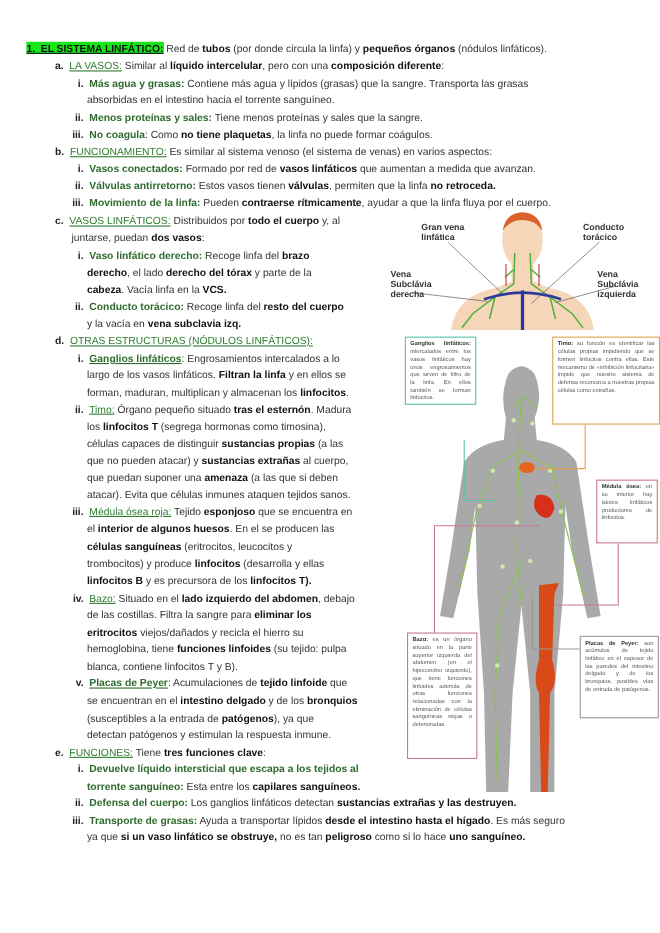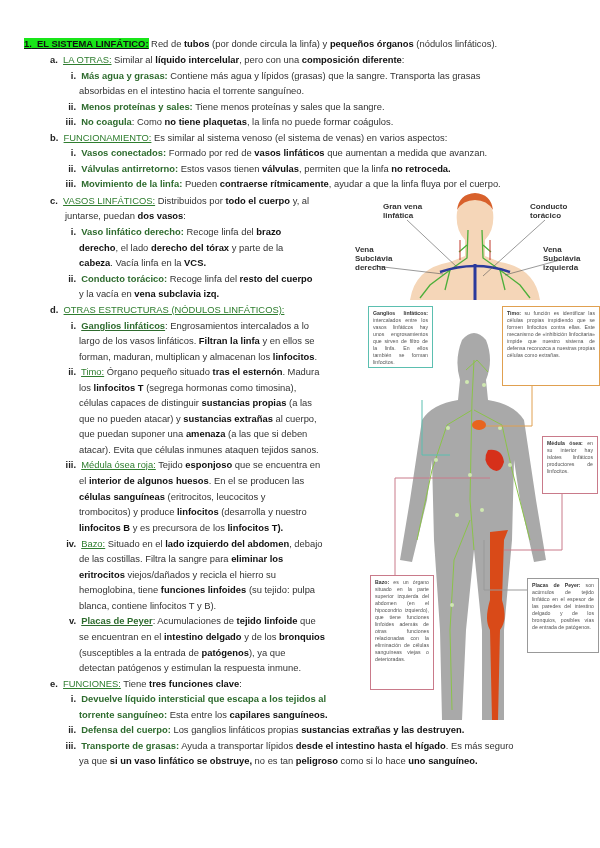--- a/index.html
+++ b/index.html
@@ -17,21 +17,21 @@
   .lbl{position:absolute;font-size:8px;line-height:9px;font-weight:bold;color:#333;white-space:nowrap;}
 </style>
 </head>
 <body>
 
 <div class="ln" style="left:24px;top:36px;">
   <span class="hl"><span>1.</span>&nbsp; <span>EL SISTEMA LINFÁTICO:</span></span><span> Red de </span><b>tubos</b><span> (por donde circula la linfa) y </span><b>pequeños órganos</b><span> (nódulos linfáticos).</span>
 </div>
 
 <div class="ln" style="left:50px;top:52px;">
-  <span class="mk">a.</span>&nbsp; <span class="gu">LA OTRAS:</span><span> Similar al </span><b>líquido intercelular</b><span>, pero con una </span><b>composición diferente</b><span>:</span>
+  <span class="mk">a.</span>&nbsp; <span class="gu">LA VASOS:</span><span> Similar al </span><b>líquido intercelular</b><span>, pero con una </span><b>composición diferente</b><span>:</span>
 </div>
 <div class="ln" style="left:64px;top:68px;"><span class="mk" style="width:12px">i.</span>&nbsp; <span class="g">Más agua y grasas:</span><span> Contiene más agua y lípidos (grasas) que la sangre. Transporta las grasas</span></div>
 <div class="ln" style="left:79px;top:83px;"><span>absorbidas en el intestino hacia el torrente sanguíneo.</span></div>
 <div class="ln" style="left:64px;top:99px;"><span class="mk" style="width:12px">ii.</span>&nbsp; <span class="g">Menos proteínas y sales:</span><span> Tiene menos proteínas y sales que la sangre.</span></div>
 <div class="ln" style="left:64px;top:114px;"><span class="mk" style="width:12px">iii.</span>&nbsp; <span class="g">No coagula</span><span>: Como </span><b>no tiene plaquetas</b><span>, la linfa no puede formar coágulos.</span></div>
 
 <div class="ln" style="left:50px;top:130px;">
   <span class="mk">b.</span>&nbsp; <span class="gu">FUNCIONAMIENTO:</span><span> Es similar al sistema venoso (el sistema de venas) en varios aspectos:</span>
 </div>
 <div class="ln" style="left:64px;top:145px;"><span class="mk" style="width:12px">i.</span>&nbsp; <span class="g">Vasos conectados:</span><span> Formado por red de </span><b>vasos linfáticos</b><span> que aumentan a medida que avanzan.</span></div>
@@ -59,40 +59,40 @@
 <div class="ln" style="left:64px;top:364px;"><span class="mk" style="width:12px">ii.</span>&nbsp; <span class="gu">Timo:</span><span> Órgano pequeño situado </span><b>tras el esternón</b><span>. Madura</span></div>
 <div class="ln" style="left:79px;top:380px;"><span>los </span><b>linfocitos T</b><span> (segrega hormonas como timosina),</span></div>
 <div class="ln" style="left:79px;top:395px;"><span>células capaces de distinguir </span><b>sustancias propias</b><span> (a las</span></div>
 <div class="ln" style="left:79px;top:411px;"><span>que no pueden atacar) y </span><b>sustancias extrañas</b><span> al cuerpo,</span></div>
 <div class="ln" style="left:79px;top:426px;"><span>que puedan suponer una </span><b>amenaza</b><span> (a las que si deben</span></div>
 <div class="ln" style="left:79px;top:442px;"><span>atacar). Evita que células inmunes ataquen tejidos sanos.</span></div>
 
 <div class="ln" style="left:64px;top:457px;"><span class="mk" style="width:12px">iii.</span>&nbsp; <span class="gu">Médula ósea roja:</span><span> Tejido </span><b>esponjoso</b><span> que se encuentra en</span></div>
 <div class="ln" style="left:79px;top:473px;"><span>el </span><b>interior de algunos huesos</b><span>. En el se producen las</span></div>
 <div class="ln" style="left:79px;top:489px;"><b>células sanguíneas</b><span> (eritrocitos, leucocitos y</span></div>
-<div class="ln" style="left:79px;top:504px;"><span>trombocitos) y produce </span><b>linfocitos</b><span> (desarrolla y nuestro</span></div>
+<div class="ln" style="left:79px;top:504px;"><span>trombocitos) y produce </span><b>linfocitos</b><span> (desarrolla y ellas</span></div>
 <div class="ln" style="left:79px;top:520px;text-align:right;"><b>linfocitos B</b><span> y es precursora de los </span><b>linfocitos T).</b></div>
 
 <div class="ln" style="left:64px;top:536px;"><span class="mk" style="width:12px">iv.</span>&nbsp; <span class="gu">Bazo:</span><span> Situado en el </span><b>lado izquierdo del abdomen</b><span>, debajo</span></div>
 <div class="ln" style="left:79px;top:551px;"><span>de las costillas. Filtra la sangre para </span><b>eliminar los</b></div>
 <div class="ln" style="left:79px;top:567px;"><b>eritrocitos</b><span> viejos/dañados y recicla el hierro su</span></div>
 <div class="ln" style="left:79px;top:582px;"><span>hemoglobina, tiene </span><b>funciones linfoides</b><span> (su tejido: pulpa</span></div>
 <div class="ln" style="left:79px;top:598px;"><span>blanca, contiene linfocitos T y B).</span></div>
 
 <div class="ln" style="left:64px;top:613px;"><span class="mk" style="width:12px">v.</span>&nbsp; <span class="gbu">Placas de Peyer</span><span>:</span><span> Acumulaciones de </span><b>tejido linfoide</b><span> que</span></div>
 <div class="ln" style="left:79px;top:629px;"><span>se encuentran en el </span><b>intestino delgado</b><span> y de los </span><b>bronquios</b></div>
 <div class="ln" style="left:79px;top:645px;"><span>(susceptibles a la entrada de </span><b>patógenos</b><span>), ya que</span></div>
 <div class="ln" style="left:79px;top:660px;"><span>detectan patógenos y estimulan la respuesta inmune.</span></div>
 
 <div class="ln" style="left:50px;top:676px;">
   <span class="mk">e.</span>&nbsp; <span class="gu">FUNCIONES:</span><span> Tiene </span><b>tres funciones clave</b><span>:</span>
 </div>
 <div class="ln" style="left:64px;top:691px;"><span class="mk" style="width:12px">i.</span>&nbsp; <span class="g">Devuelve líquido intersticial que escapa a los tejidos al</span></div>
 <div class="ln" style="left:79px;top:707px;"><span class="g">torrente sanguíneo:</span><span> Esta entre los </span><b>capilares sanguíneos.</b></div>
-<div class="ln" style="left:64px;top:722px;"><span class="mk" style="width:12px">ii.</span>&nbsp; <span class="g">Defensa del cuerpo:</span><span> Los ganglios linfáticos propias </span><b>sustancias extrañas y las destruyen.</b></div>
+<div class="ln" style="left:64px;top:722px;"><span class="mk" style="width:12px">ii.</span>&nbsp; <span class="g">Defensa del cuerpo:</span><span> Los ganglios linfáticos detectan </span><b>sustancias extrañas y las destruyen.</b></div>
 <div class="ln" style="left:64px;top:738px;"><span class="mk" style="width:12px">iii.</span>&nbsp; <span class="g">Transporte de grasas:</span><span> Ayuda a transportar lípidos </span><b>desde el intestino hasta el hígado</b><span>. Es más seguro</span></div>
 <div class="ln" style="left:79px;top:753px;"><span>ya que </span><b>si un vaso linfático se obstruye,</b><span> no es tan </span><b>peligroso</b><span> como si lo hace </span><b>uno sanguíneo.</b></div>
 
 <div class="fig" style="left:355px;top:190px;width:245px;height:110px;">
   <svg width="245" height="110">
     <path d="M55 110 Q60 78 95 72 L110 66 L110 50 Q100 40 102 22 Q108 4 120 4 Q132 4 138 22 Q140 40 130 50 L130 66 L145 72 Q180 78 185 110 Z" fill="#f5d6b8"></path>
     <path d="M102 20 Q104 4 120 3 Q136 4 138 20 Q132 10 120 10 Q108 10 102 20 Z" fill="#d8612c"></path>
     <g stroke="#4caf3a" stroke-width="1.3" fill="none">
       <path d="M113 40 L112 68 L95 80 L75 95 L65 108"></path>
       <path d="M127 40 L128 68 L145 80 L165 95 L175 108"></path>

